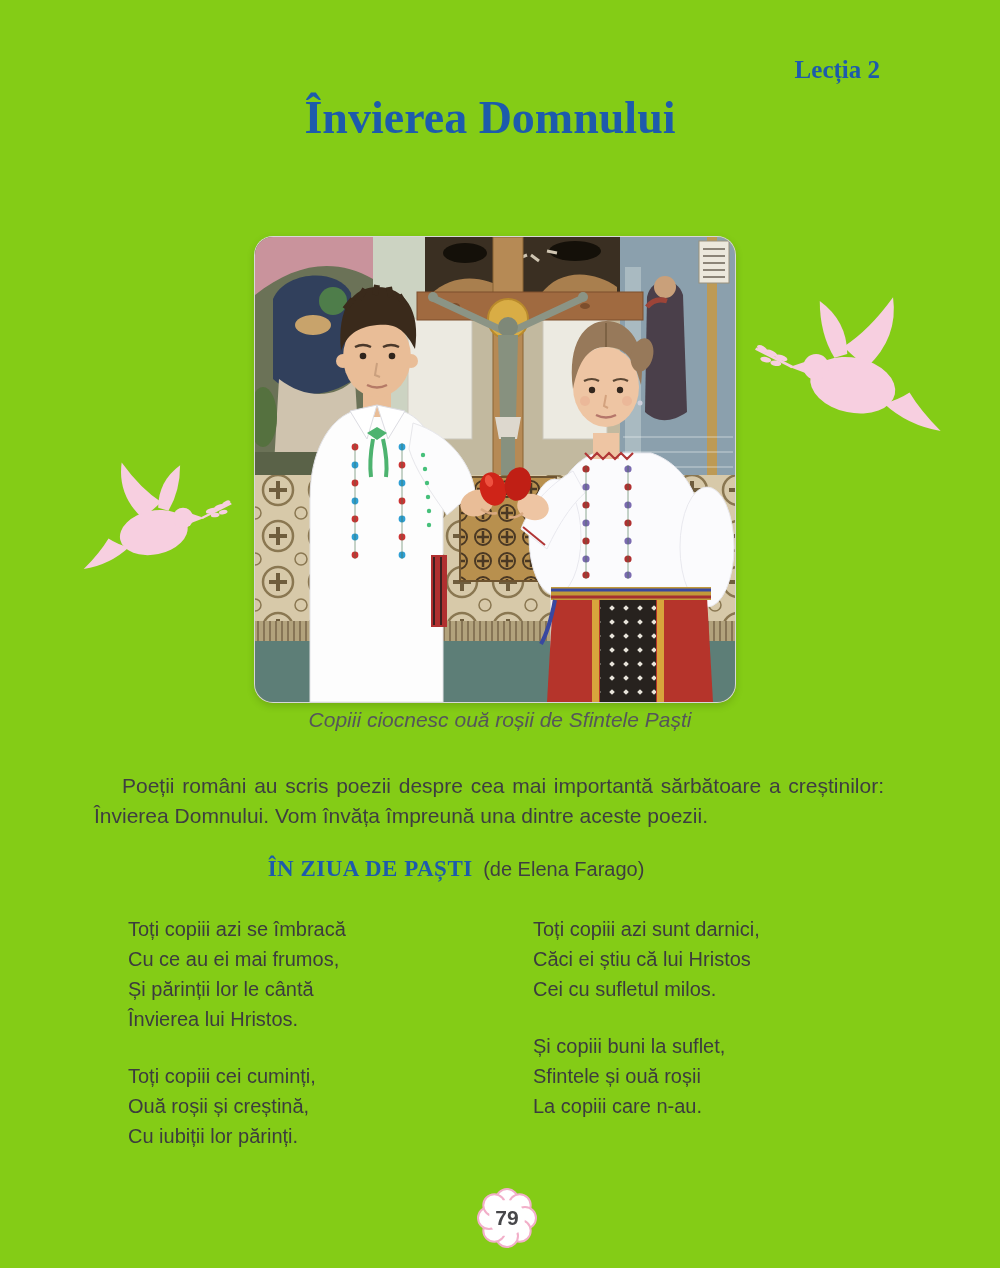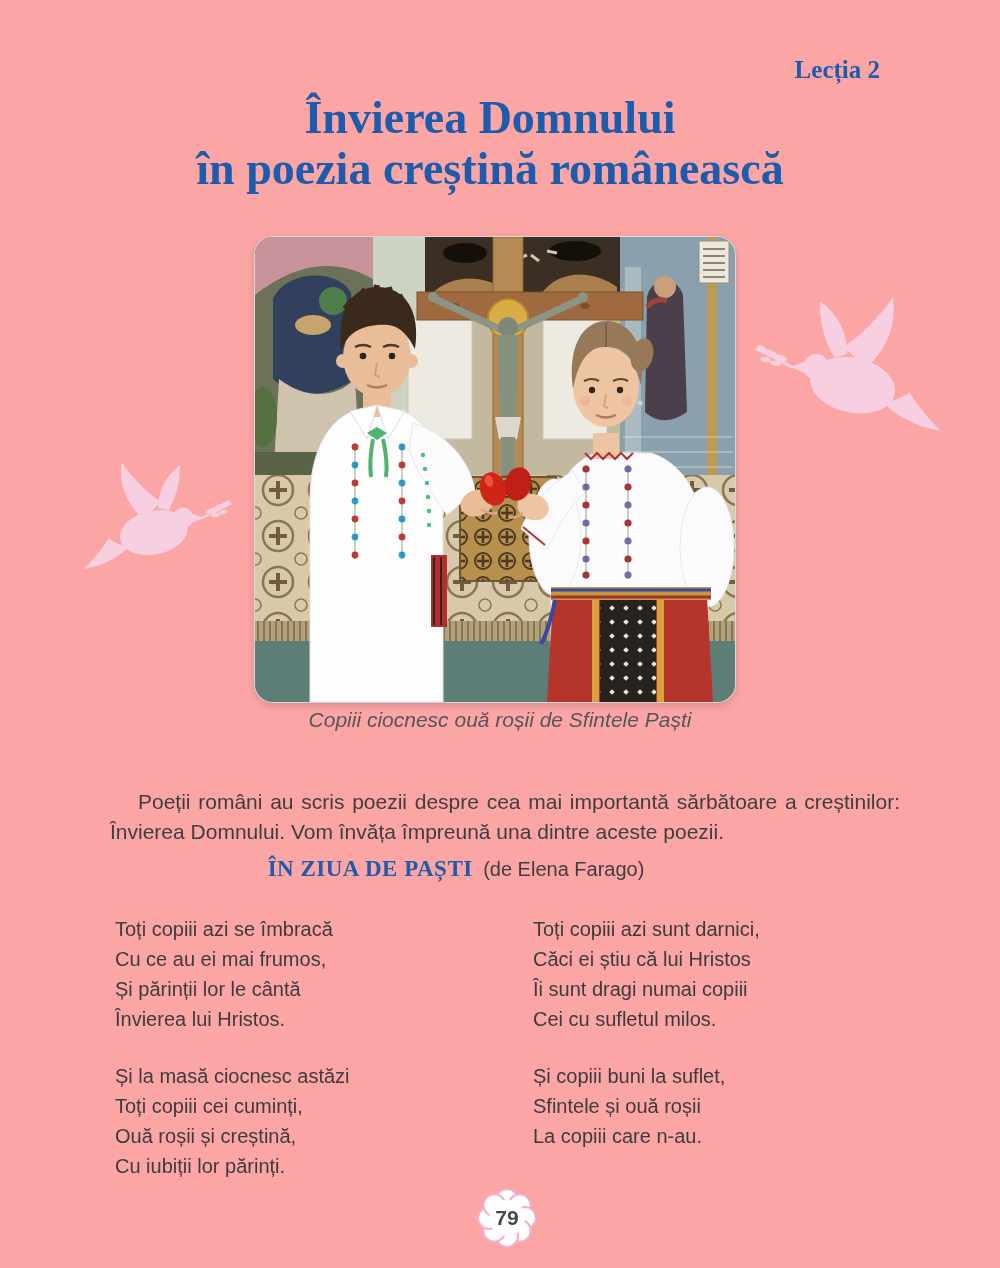--- a/index.html
+++ b/index.html
@@ -1,17 +1,17 @@
 <!DOCTYPE html>
 <html><head>
 <meta charset="utf-8">
 <style>
   html,body{margin:0;padding:0;background:#ffffff;}
   .page{
-    position:relative;width:1000px;height:1268px;background:#fca5a5;
+    position:relative;width:1000px;height:1268px;background:#84cc16;
     font-family:"Liberation Sans",sans-serif;overflow:hidden;
   }
   .lesson-label{
     position:absolute;top:56px;right:120px;
     font-family:"Liberation Serif",serif;font-weight:bold;
     font-size:25px;color:#1d5bac;
   }
   .page-title{
     position:absolute;top:92px;left:0;width:980px;text-align:center;
     font-family:"Liberation Serif",serif;font-weight:bold;
@@ -23,37 +23,37 @@
     box-shadow:0 0 0 1px #d8d8d8, 0 3px 8px rgba(0,0,0,.18);
   }
   .photo-frame svg{display:block;}
   .caption{
     position:absolute;top:708px;left:0;width:1000px;text-align:center;
     font-style:italic;font-size:21px;color:#55565a;
   }
   .intro{
     position:absolute;top:771px;left:94px;width:790px;
     font-size:21px;line-height:30px;color:#3e3e41;
-    text-align:justify;text-indent:28px;margin:16px;
+    text-align:justify;text-indent:28px;margin:0;
   }
   .poem-heading{
     position:absolute;top:856px;left:0;width:828px;text-align:center;
     padding-left:84px;box-sizing:border-box;
   }
   .poem-heading .poem-title{
     font-family:"Liberation Serif",serif;font-weight:bold;
     font-size:23px;color:#1d5bac;letter-spacing:.5px;
   }
   .poem-heading .poem-author{
     font-size:20px;color:#3e3e41;margin-left:6px;
   }
   .poem-col{
     position:absolute;top:914px;font-size:20px;line-height:30px;color:#3c3c3e;
   }
-  .poem-col.left{left:115px;}
+  .poem-col.left{left:128px;}
   .poem-col.right{left:533px;}
   .stanza{margin:0 0 27px 0;}
   .stanza p{margin:0;}
   .dove{position:absolute;pointer-events:none;}
   .dove.left{left:72px;top:446px;width:168px;height:160px;}
   .dove.right{left:743px;top:290px;width:214px;height:174px;}
   .page-number-wrap{position:absolute;left:473px;top:1184px;width:68px;height:68px;font-weight:bold;}
   .page-number-wrap svg{position:absolute;left:0;top:0;}
   .page-number{
     position:absolute;left:0;top:0;width:68px;height:68px;
@@ -63,21 +63,20 @@
 </style>
 </head>
 <body>
 
 <div class="page">
 
   <div class="lesson-label">Lecția 2</div>
 
   <div class="page-title">
     <span>Învierea Domnului</span><br>
-    <span>în poezia creștină românească</span>
   </div>
 
   <div class="dove left">
     <svg viewBox="0 0 230 190" width="168" height="160">
       <g fill="#f7cfe0">
         <path d="M96,84 Q62,52 68,8 Q94,44 122,62 Q108,76 96,84 Z"></path>
         <path d="M118,70 Q118,34 148,12 Q148,48 132,74 Z"></path>
         <ellipse cx="112" cy="104" rx="47" ry="30" transform="rotate(-12 112 104)"></ellipse>
         <circle cx="152" cy="84" r="14"></circle>
         <polygon points="163,78 181,84 163,91"></polygon>
@@ -322,32 +321,30 @@
   </div>
 
   <div class="poem-col left">
     <div class="stanza">
       <p>Toți copiii azi se îmbracă</p>
       <p>Cu ce au ei mai frumos,</p>
       <p>Și părinții lor le cântă</p>
       <p>Învierea lui Hristos.</p>
     </div>
     <div class="stanza">
-      <p>Și la masă ciocnesc astăzi</p>
       <p>Toți copiii cei cuminți,</p>
       <p>Ouă roșii și creștină,</p>
       <p>Cu iubiții lor părinți.</p>
     </div>
   </div>
 
   <div class="poem-col right">
     <div class="stanza">
       <p>Toți copiii azi sunt darnici,</p>
       <p>Căci ei știu că lui Hristos</p>
-      <p>Îi sunt dragi numai copiii</p>
       <p>Cei cu sufletul milos.</p>
     </div>
     <div class="stanza">
       <p>Și copiii buni la suflet,</p>
       <p>Sfintele și ouă roșii</p>
       <p>La copiii care n-au.</p>
     </div>
   </div>
 
   <div class="page-number-wrap">

